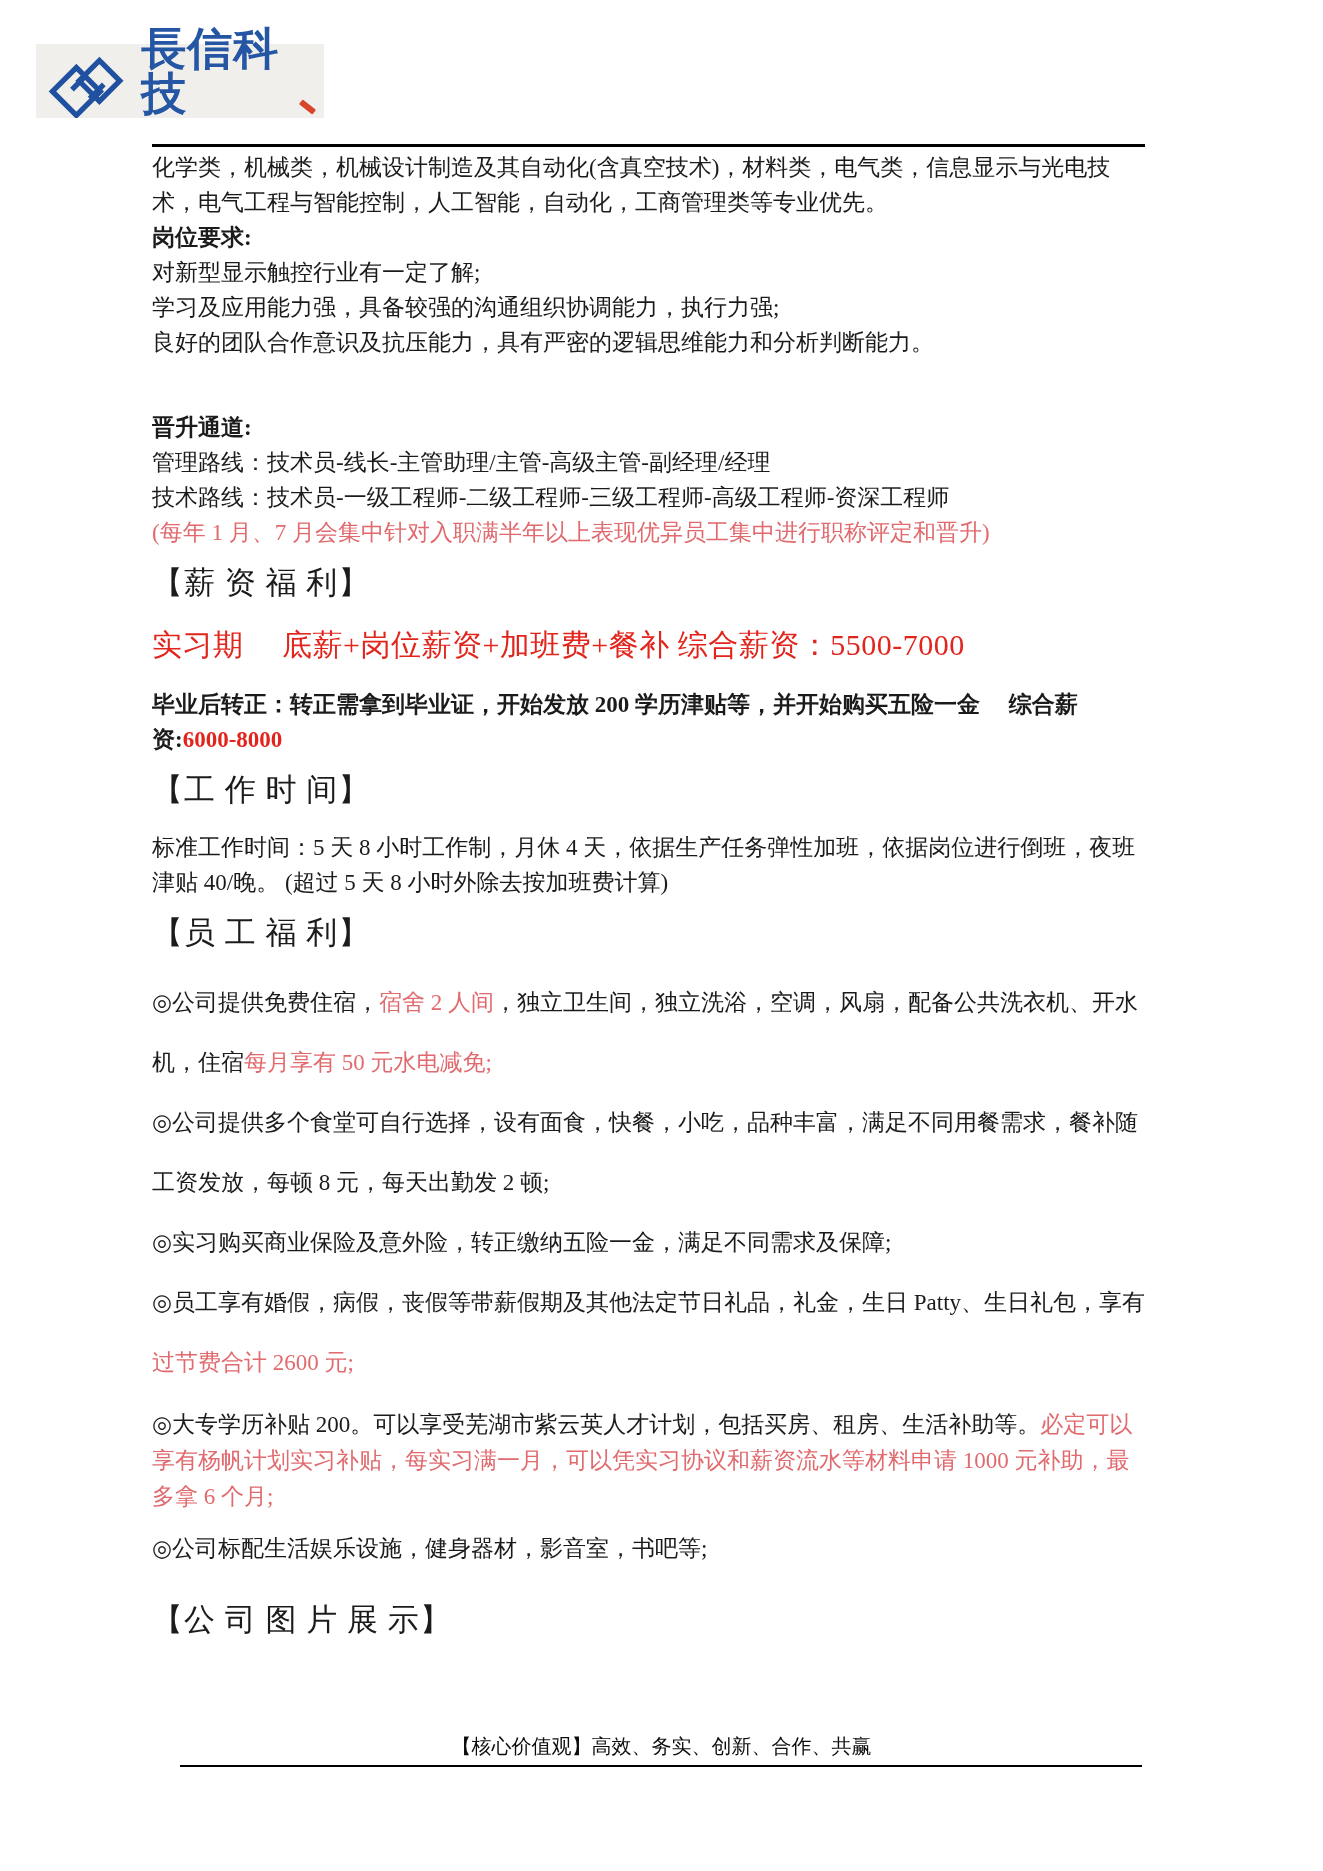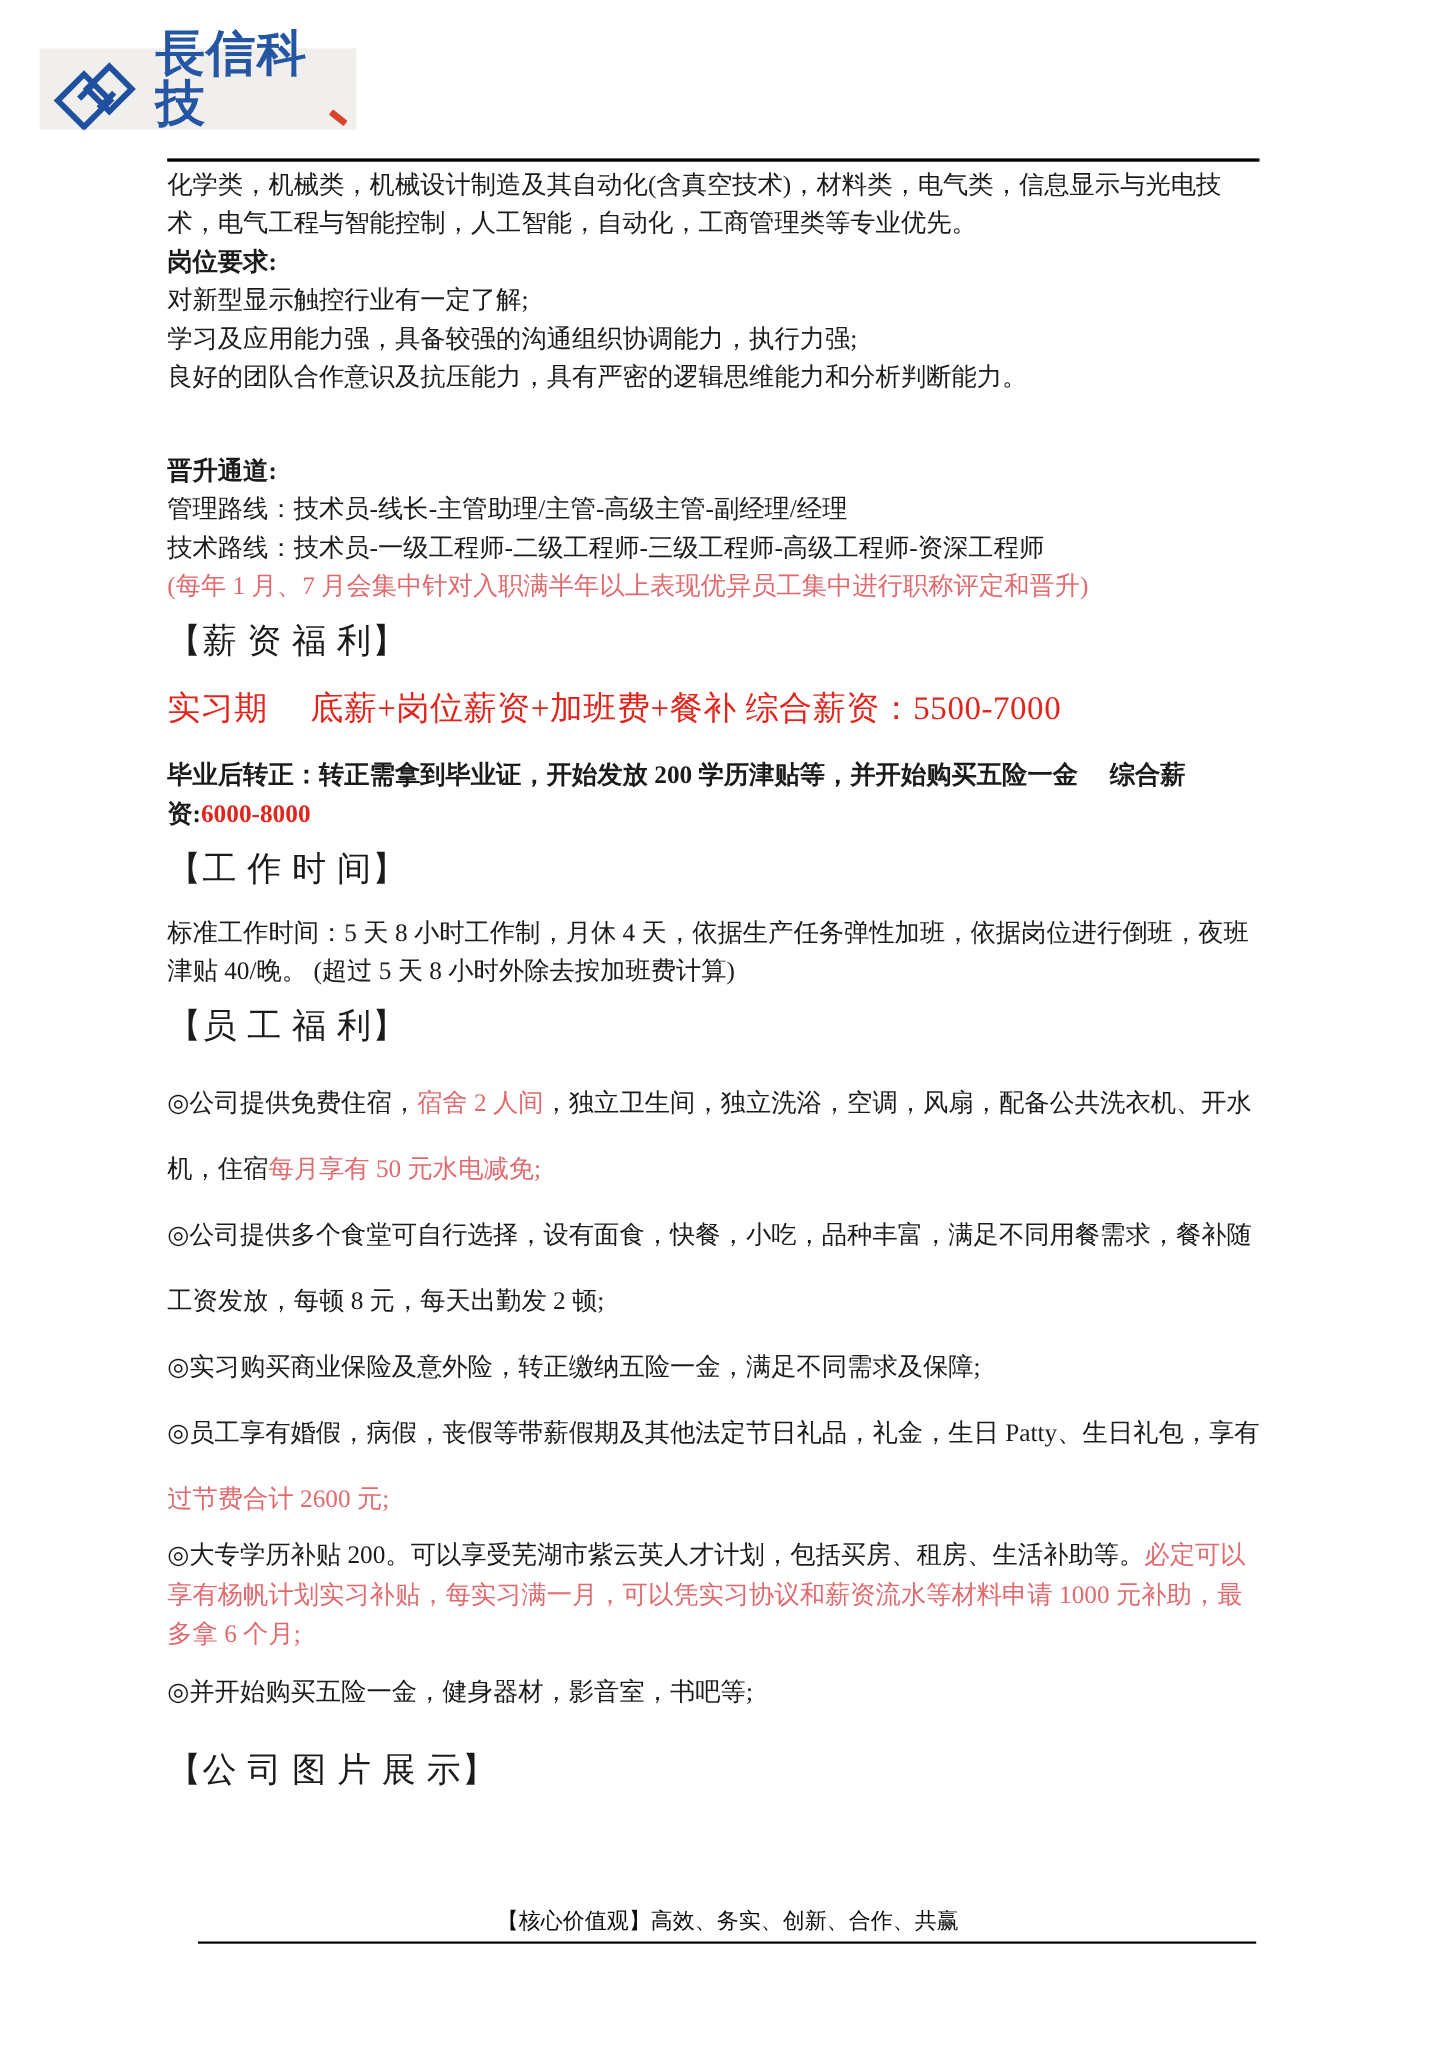--- a/index.html
+++ b/index.html
@@ -57,21 +57,21 @@
   .heading{
     font-size:31px;font-weight:normal;line-height:45px;
     margin-top:10px;margin-bottom:18px;letter-spacing:1px;
   }
   .heading.big-gap{margin-top:30px;}
   .salary{
     font-size:30px;line-height:44px;color:var(--strong-red);
     margin-bottom:20px;letter-spacing:0.5px;
   }
   .benefit.loose{line-height:60px;}
-  .benefit.tight{line-height:36px;margin-top:3px;}
+  .benefit.tight{line-height:36px;margin-top:14px;}
   .benefit.tight2{line-height:36px;margin-top:16px;}
   .soft-red{color:var(--soft-red);}
   .strong-red{color:var(--strong-red);}
   
   .footer-text{
     position:absolute;left:0;top:1733px;width:100%;text-align:center;
     font-family:"Liberation Sans","DejaVu Sans",sans-serif;
     font-weight:normal;font-size:20px;color:#0d0d0d;
   }
   .footer-rule{
@@ -111,20 +111,20 @@
       <div class="block salary"><span>实习期　 底薪+岗位薪资+加班费+餐补 综合薪资：5500-7000</span></div>
       <div class="block bold"><span>毕业后转正：转正需拿到毕业证，开始发放 200 学历津贴等，并开始购买五险一金　 综合薪资:</span><span class="strong-red">6000-8000</span></div>
       <div class="block heading"><span>【工 作 时 间】</span></div>
       <div class="block body"><span>标准工作时间：5 天 8 小时工作制，月休 4 天，依据生产任务弹性加班，依据岗位进行倒班，夜班津贴 40/晚。 (超过 5 天 8 小时外除去按加班费计算)</span></div>
       <div class="block heading"><span>【员 工 福 利】</span></div>
       <div class="block benefit loose"><span>◎公司提供免费住宿，</span><span class="soft-red">宿舍 2 人间</span><span>，独立卫生间，独立洗浴，空调，风扇，配备公共洗衣机、开水机，住宿</span><span class="soft-red">每月享有 50 元水电减免;</span></div>
       <div class="block benefit loose"><span>◎公司提供多个食堂可自行选择，设有面食，快餐，小吃，品种丰富，满足不同用餐需求，餐补随工资发放，每顿 8 元，每天出勤发 2 顿;</span></div>
       <div class="block benefit loose"><span>◎实习购买商业保险及意外险，转正缴纳五险一金，满足不同需求及保障;</span></div>
       <div class="block benefit loose"><span>◎员工享有婚假，病假，丧假等带薪假期及其他法定节日礼品，礼金，生日 Patty、生日礼包，享有</span><span class="soft-red">过节费合计 2600 元;</span></div>
       <div class="block benefit tight"><span>◎大专学历补贴 200。可以享受芜湖市紫云英人才计划，包括买房、租房、生活补助等。</span><span class="soft-red">必定可以享有杨帆计划实习补贴，每实习满一月，可以凭实习协议和薪资流水等材料申请 1000 元补助，最多拿 6 个月;</span></div>
-      <div class="block benefit tight2"><span>◎并开始购买五险一金，健身器材，影音室，书吧等;</span></div>
+      <div class="block benefit tight2"><span>◎公司标配生活娱乐设施，健身器材，影音室，书吧等;</span></div>
       <div class="block heading big-gap"><span>【公 司 图 片 展 示】</span></div>
     </main>
 
   <div class="footer-text">【核心价值观】高效、务实、创新、合作、共赢</div>
   <div class="footer-rule"></div>
 
 </div>
 
 </body></html>

